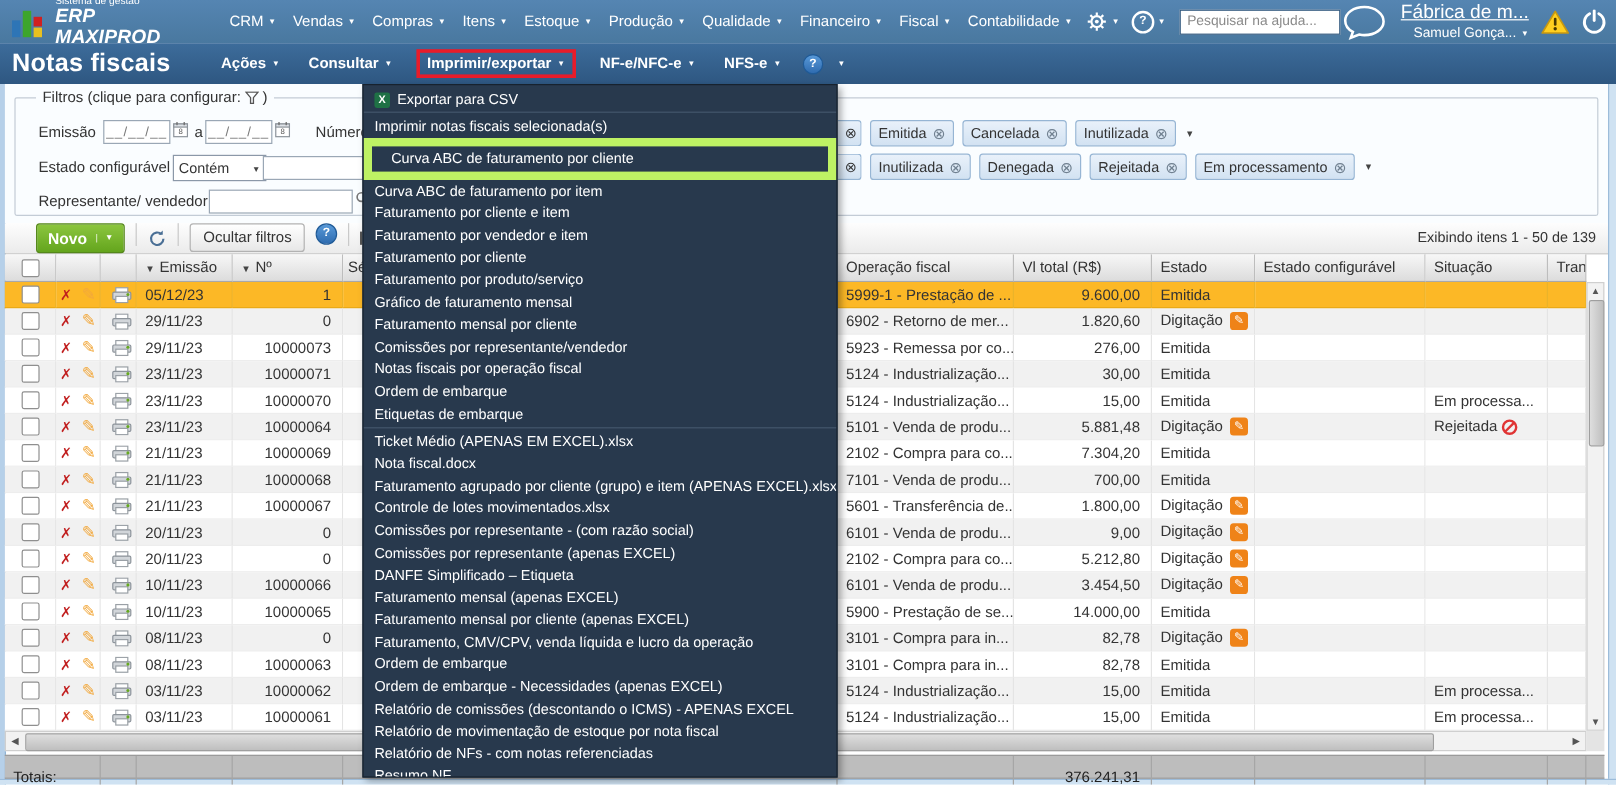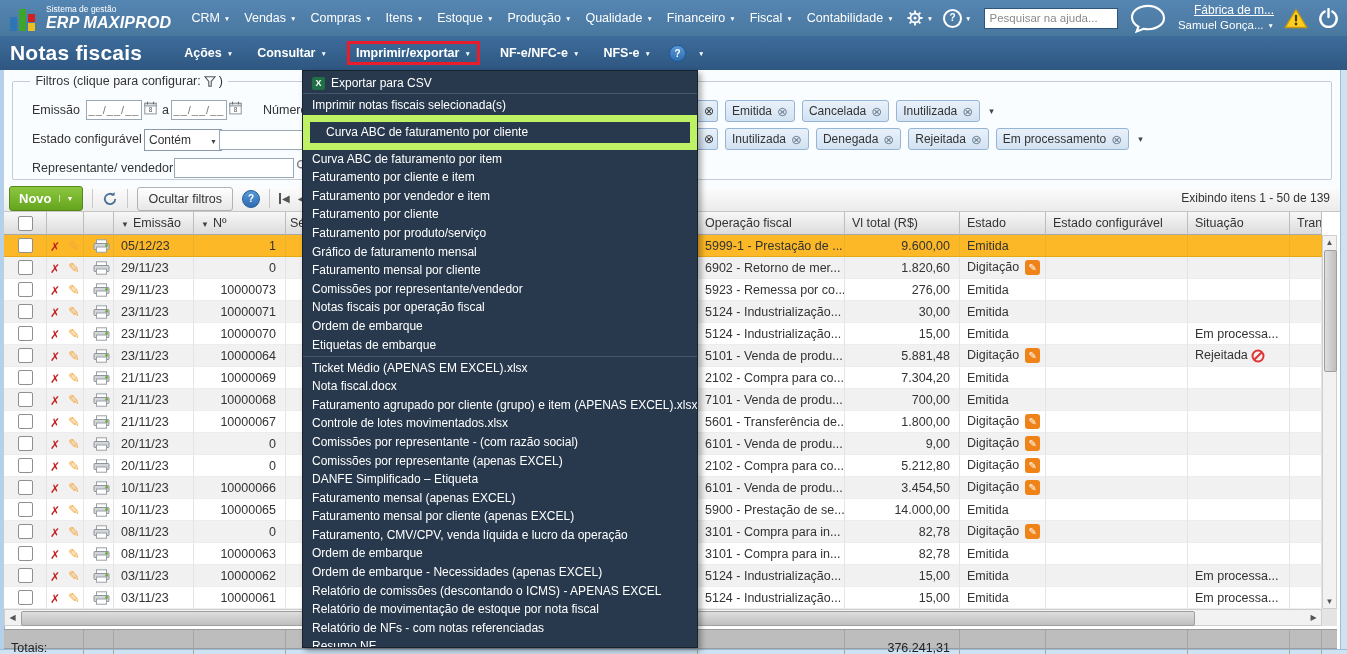--- a/index.html
+++ b/index.html
@@ -23,21 +23,21 @@
   .tmenu{display:flex;align-items:center;gap:4px;font-size:12.5px;padding:4px 2px;cursor:pointer;white-space:nowrap;}
   .caret{font-size:6.5px;line-height:1;position:relative;top:1px;}
   .tb-ico{display:flex;align-items:center;gap:3px;margin-left:10px;cursor:pointer;}
   .tb-help{display:inline-block;width:15px;height:15px;border:2px solid #fff;border-radius:50%;
     font-size:10px;font-weight:bold;text-align:center;line-height:14px;}
   .tb-search{margin-left:12px;width:122px;height:19px;border:1px solid #2d567c;background:#fff;
     font-size:11.5px;padding:0 5px;color:#333;font-family:inherit;}
   .tb-search::placeholder{color:#8a8a8a;}
   .tb-right{margin-left:auto;display:flex;align-items:center;gap:10px;margin-right:8px;}
   .account{display:flex;flex-direction:column;align-items:flex-end;line-height:1.25;}
-  .acct-link{color:#fff;font-size:12px;text-decoration:underline;cursor:pointer;white-space:nowrap;}
+  .acct-link{color:#fff;font-size:16px;text-decoration:underline;cursor:pointer;white-space:nowrap;}
   .acct-user{font-size:11.5px;display:flex;align-items:center;gap:4px;cursor:pointer;white-space:nowrap;}
 
   
   .pageheader{position:absolute;left:0;top:36px;width:1347px;height:34px;
     background:linear-gradient(#3d6c9b,#2e5781);display:flex;align-items:center;color:#fff;}
   .pageheader h1{font-size:21px;margin:0 0 0 10px;font-weight:bold;letter-spacing:.2px;}
   .page-menus{display:flex;align-items:center;gap:16px;margin-left:38px;}
   .pmenu{display:flex;align-items:center;gap:5px;font-size:12.5px;font-weight:bold;cursor:pointer;white-space:nowrap;padding:3px 4px;}
   .pmenu.hl{border:3px solid #e81c2a;padding:2px 6px;margin:-3px 0;}
   .ph-help{display:inline-block;width:15px;height:15px;border-radius:50%;margin-left:14px;
@@ -68,21 +68,21 @@
     background:linear-gradient(#e9f1fa,#d2e2f2);border:1px solid #96b5d4;border-radius:3px;
     font-size:12px;color:#333;cursor:pointer;white-space:nowrap;}
   .chip .x{color:#70satisfied}
   .chip .x{color:#708090;font-size:13px;line-height:1;}
   .chip.partial{width:16px;padding:0 3px 0 0;justify-content:flex-end;border-left:none;border-radius:0 3px 3px 0;}
   .chip-arrow{font-size:9px;color:#444;cursor:pointer;margin-left:2px;}
 
   
   .toolbar{position:absolute;left:4px;top:186px;width:1336px;height:26px;
     background:linear-gradient(#fdfdfd,#ebebeb);border-bottom:1px solid #c6c6c6;
-    display:flex;align-items:center;gap:9px;padding-left:5px;box-sizing:border-box;font-size:12.5px;color:#333;}
+    display:flex;gap:9px;padding-left:26px;box-sizing:border-box;font-size:12.5px;color:#333;}
   .btn-novo{display:flex;align-items:center;gap:7px;height:23px;padding:0 9px;border:1px solid #55881b;border-radius:3px;
     background:linear-gradient(#8cc63f,#64a51d);color:#fff;font-weight:bold;font-size:13px;cursor:pointer;}
   .btn-novo .caret{font-size:7px;border-left:1px solid rgba(255,255,255,.6);padding-left:7px;top:0;}
   .tdiv{width:1px;height:19px;background:#c9c9c9;}
   .btn-refresh{cursor:pointer;display:flex;align-items:center;}
   .btn-plain{height:22px;padding:0 10px;border:1px solid #b2b2b2;border-radius:3px;
     background:linear-gradient(#fff,#e7e7e7);font-size:12.5px;color:#333;cursor:pointer;display:flex;align-items:center;}
   .tb-help2{display:inline-block;width:16px;height:16px;border-radius:50%;
     background:linear-gradient(#5899d8,#2f6cb0);border:1px solid #1f5a97;color:#fff;
     font-size:10px;font-weight:bold;text-align:center;line-height:16px;cursor:pointer;}

